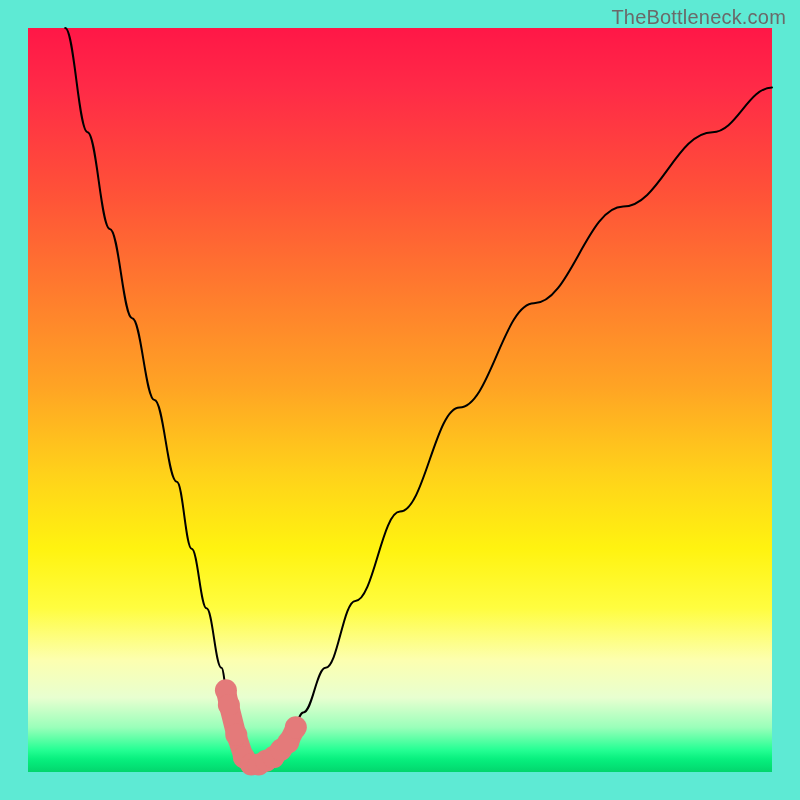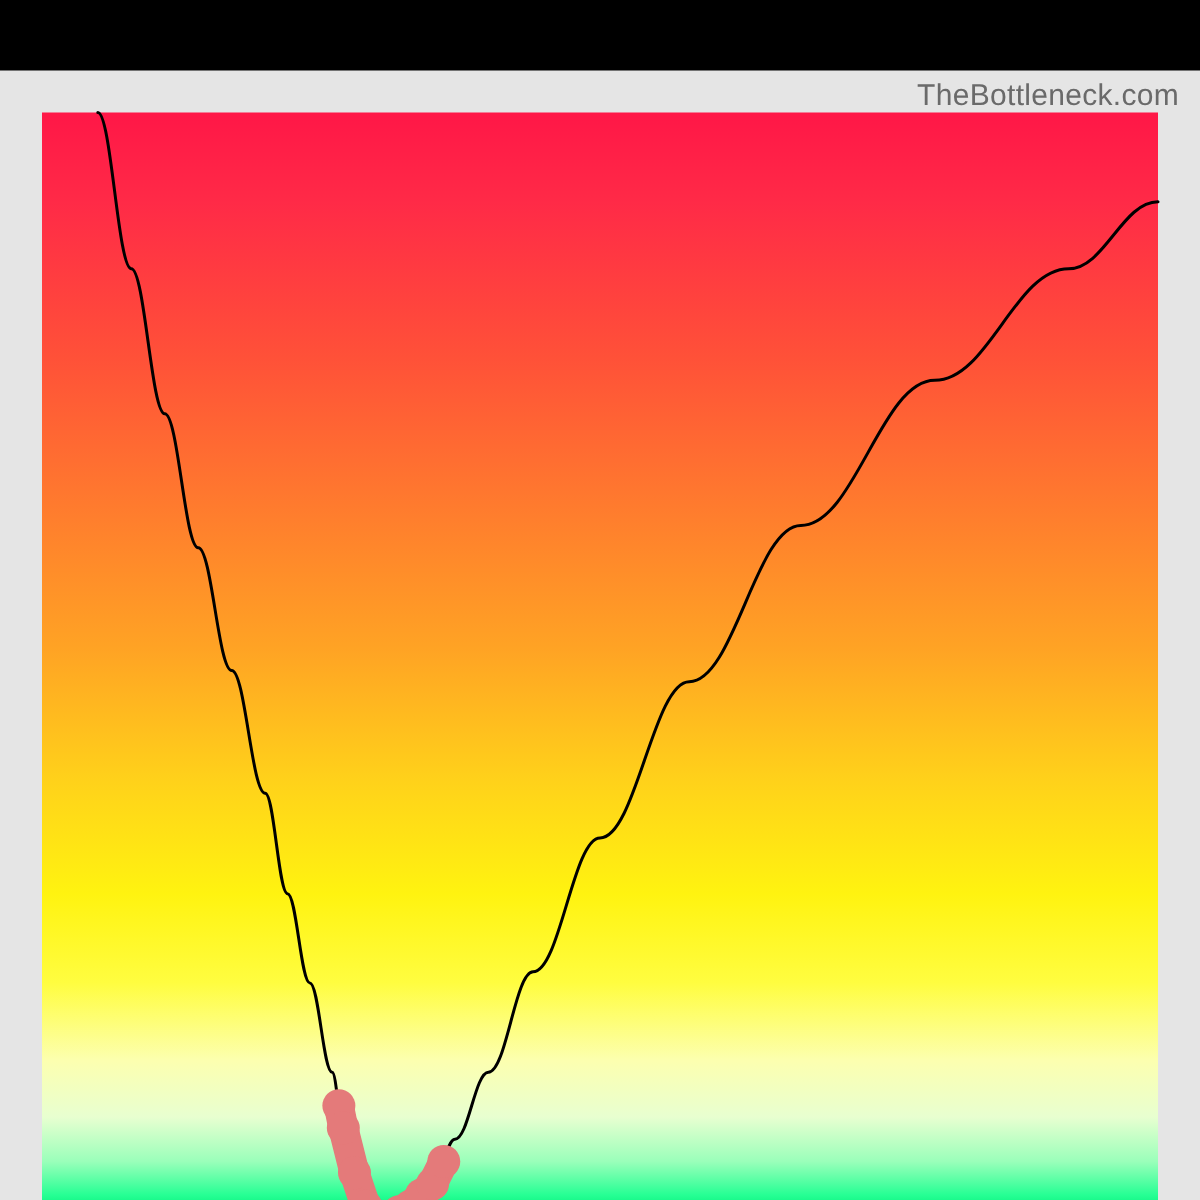--- a/index.html
+++ b/index.html
@@ -7,22 +7,21 @@
     padding: 0;
     width: 800px;
     height: 800px;
     background: #000;
     overflow: hidden;
     font-family: Arial, Helvetica, sans-serif;
   }
   .frame {
     position: absolute;
     inset: 0;
-    background: #e5e5e5;
-    margin-top: 47px;
+    background: #5eead4;
   }
   .plot {
     position: absolute;
     left: 28px;
     top: 28px;
     width: 744px;
     height: 744px;
     background: linear-gradient(
       to bottom,
       #ff1747 0%,

